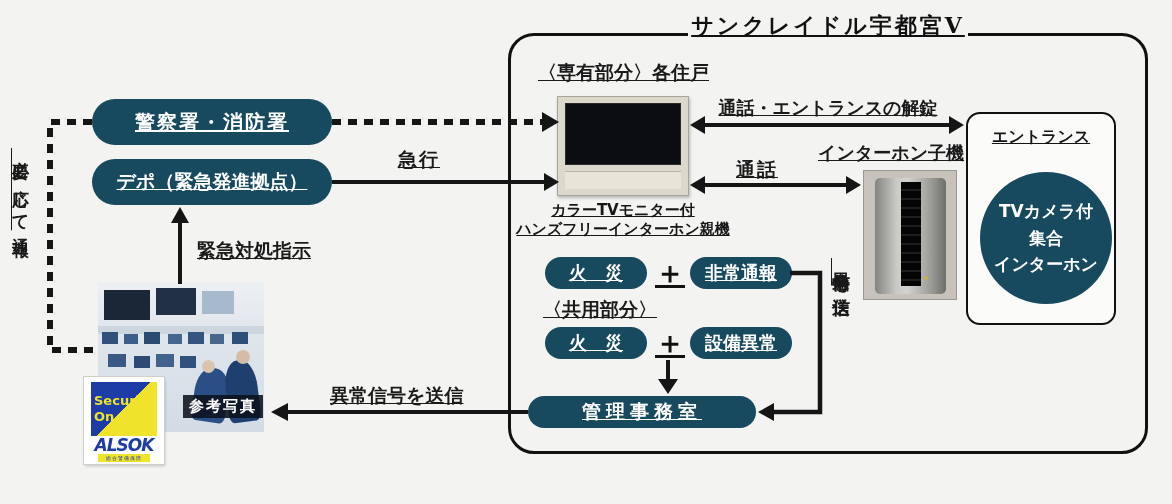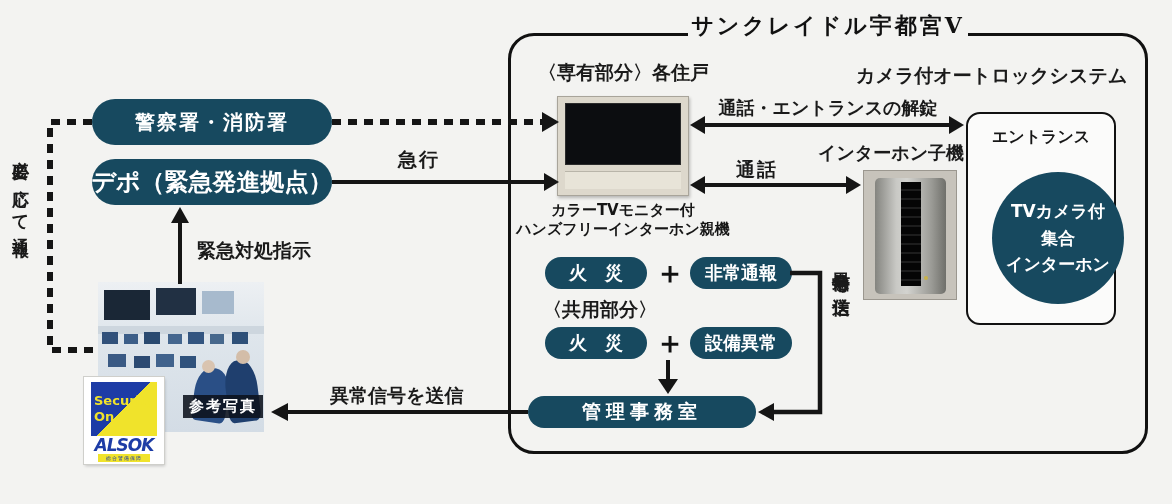--- a/index.html
+++ b/index.html
@@ -13,21 +13,21 @@
   .abs{position:absolute;}
   .lbl{font-weight:600;white-space:nowrap;color:#1a1a1a;}
   .pill{background:var(--navy);color:#fff;display:flex;align-items:center;justify-content:center;
     font-weight:600;white-space:nowrap;}
   .vtext{writing-mode:vertical-rl;text-orientation:upright;font-weight:600;white-space:nowrap;color:#1a1a1a;}
   .bigbox{border:3px solid #111;border-radius:26px;}
   .title{font-family:"DejaVu Serif","Liberation Serif",serif;font-size:22px;letter-spacing:3px;
     text-align:center;background:var(--page-bg);color:#111;font-weight:600;}
   .plus{font-size:30px;font-weight:800;color:#111;line-height:1;}
   svg.overlay{position:absolute;left:0;top:0;z-index:4;pointer-events:none;}
-  .z3{z-index:3;} .z5{z-index:5;}
+  .z3{z-index:3;text-decoration:underline;} .z5{z-index:5;}
   
   .monitor{background:#ddd8cc;border:1px solid #a8a49a;box-shadow:1px 2px 3px rgba(0,0,0,.25);}
   .monitor .screen{position:absolute;left:7px;top:6px;right:7px;height:62px;background:#0c0d10;border:1px solid #2b2b2b;}
   .monitor .strip{position:absolute;left:7px;bottom:6px;right:7px;height:18px;background:#e8e4d8;border-top:1px solid #b9b5a9;}
   .monitor .btn{position:absolute;background:#5a5a56;}
   
   .doorphone{background:#c7c3bb;border:1px solid #9b978f;}
   .doorphone .body{position:absolute;left:11px;top:7px;width:71px;height:116px;border-radius:5px;
     background:linear-gradient(90deg,#84847f 0%,#c9c9c5 30%,#d3d3cf 45%,#9a9a95 80%,#6f6f6a 100%);}
   .doorphone .slot{position:absolute;left:26px;top:4px;width:20px;height:104px;background:
@@ -86,21 +86,21 @@
     <polygon points="658,379 678,379 668,394" fill="#151515"></polygon>
 
     <path d="M 790 273 H 820 V 412 H 774" fill="none" stroke="#151515" stroke-width="4.5"></path>
     <polygon points="774,403 774,421 758,412" fill="#151515"></polygon>
 
     <path d="M 528 412 H 287" fill="none" stroke="#151515" stroke-width="4"></path>
     <polygon points="288,403 288,421 271,412" fill="#151515"></polygon>
   </svg>
 
   <div class="abs pill z3" style="left:92px;top:99px;width:240px;height:46px;border-radius:23px;font-size:20px;letter-spacing:2px;">警察署・消防署</div>
-  <div class="abs pill z3" style="left:92px;top:159px;width:240px;height:46px;border-radius:23px;font-size:24px;">デポ（緊急発進拠点）</div>
+  <div class="abs pill z3" style="left:92px;top:159px;width:240px;height:46px;border-radius:23px;font-size:19px;">デポ（緊急発進拠点）</div>
 
   <div class="abs vtext z3" style="left:10px;top:148px;font-size:17px;letter-spacing:3px;">必要に応じて通報</div>
   <div class="abs lbl z3" style="left:197px;top:238px;font-size:19px;">緊急対処指示</div>
   <div class="abs lbl z3" style="left:398px;top:147px;width:64px;text-align:left;font-size:19px;letter-spacing:2px;">急行</div>
   <div class="abs lbl z3" style="left:330px;top:383px;font-size:19px;">異常信号を送信</div>
 
   <div class="abs photo z3" style="left:98px;top:282px;width:166px;height:150px;">
     <div class="d" style="left:6px;top:8px;width:46px;height:30px;background:#1a2736;"></div>
     <div class="d" style="left:58px;top:6px;width:40px;height:27px;background:#213043;"></div>
     <div class="d" style="left:104px;top:9px;width:32px;height:23px;background:#a7bacd;"></div>
@@ -125,21 +125,20 @@
   </div>
 
   <div class="abs alsok z5" style="left:84px;top:377px;width:80px;height:87px;">
     <div class="diag"></div>
     <div class="secon">Security On</div>
     <div class="name">ALSOK</div>
     <div class="sub">総合警備保障</div>
   </div>
 
   <div class="abs lbl z3" style="left:538px;top:60px;font-size:19px;">〈専有部分〉各住戸</div>
-  <div class="abs lbl z3" style="left:856px;top:63px;font-size:19px;">カメラ付オートロックシステム</div>
 
   <div class="abs monitor z3" style="left:557px;top:96px;width:132px;height:100px;">
     <div class="screen"></div>
     <div class="btn" style="right:14px;bottom:10px;width:14px;height:9px;background:#3a3a38;"></div>
     <div class="btn" style="right:34px;bottom:10px;width:22px;height:7px;background:#8e8a80;"></div>
     <div class="strip"></div>
   </div>
   <div class="abs lbl z3" style="left:703px;top:96px;width:250px;text-align:center;font-size:18px;">通話・エントランスの解錠</div>
 
   <div class="abs z3" style="left:503px;top:201px;width:240px;text-align:center;font-weight:600;font-size:15px;line-height:1.25;">
@@ -151,21 +150,21 @@
 
   <div class="abs doorphone z3" style="left:863px;top:170px;width:94px;height:130px;">
     <div class="body">
       <div class="slot"></div>
       <div class="led"></div>
     </div>
   </div>
 
   <div class="abs entrance z3" style="left:966px;top:112px;width:150px;height:213px;">
     <div style="text-align:center;margin-top:13px;font-size:16px;font-weight:600;">エントランス</div>
-    <div class="circle" style="position:absolute;left:24px;top:58px;width:132px;height:132px;">
+    <div class="circle" style="position:absolute;left:12px;top:58px;width:132px;height:132px;">
       <div>TVカメラ付</div>
       <div>集合</div>
       <div>インターホン</div>
     </div>
   </div>
 
   <div class="abs pill z3" style="left:545px;top:257px;width:102px;height:32px;border-radius:16px;font-size:18px;">火　災</div>
   <div class="abs plus z3" style="left:655px;top:258px;">＋</div>
   <div class="abs lbl z3" style="left:543px;top:297px;font-size:19px;">〈共用部分〉</div>
 

